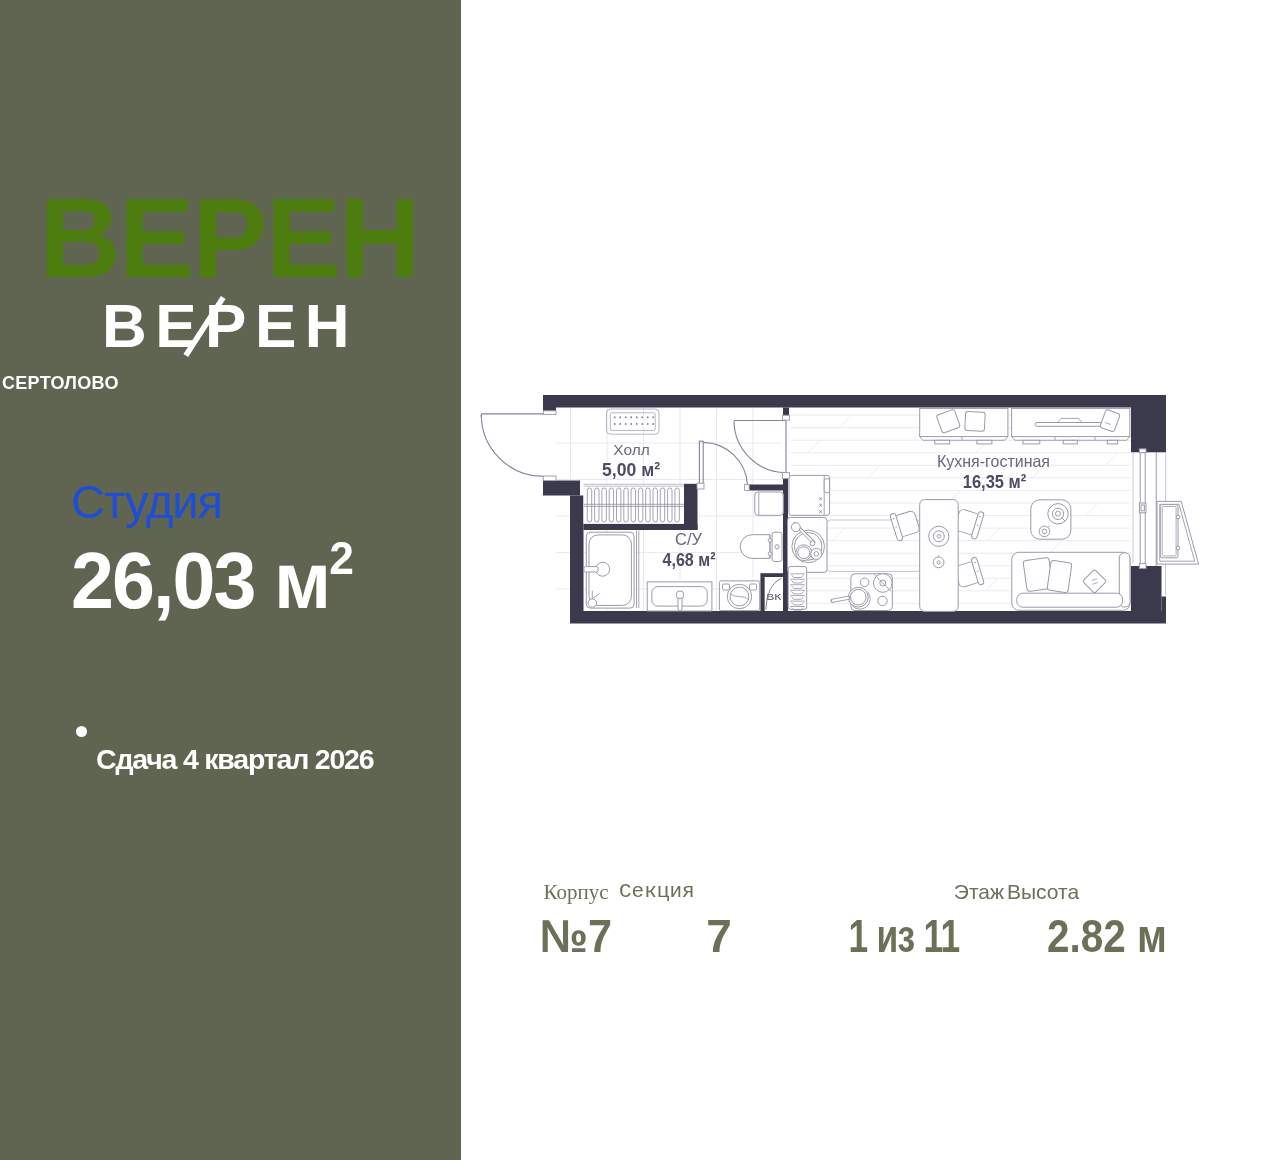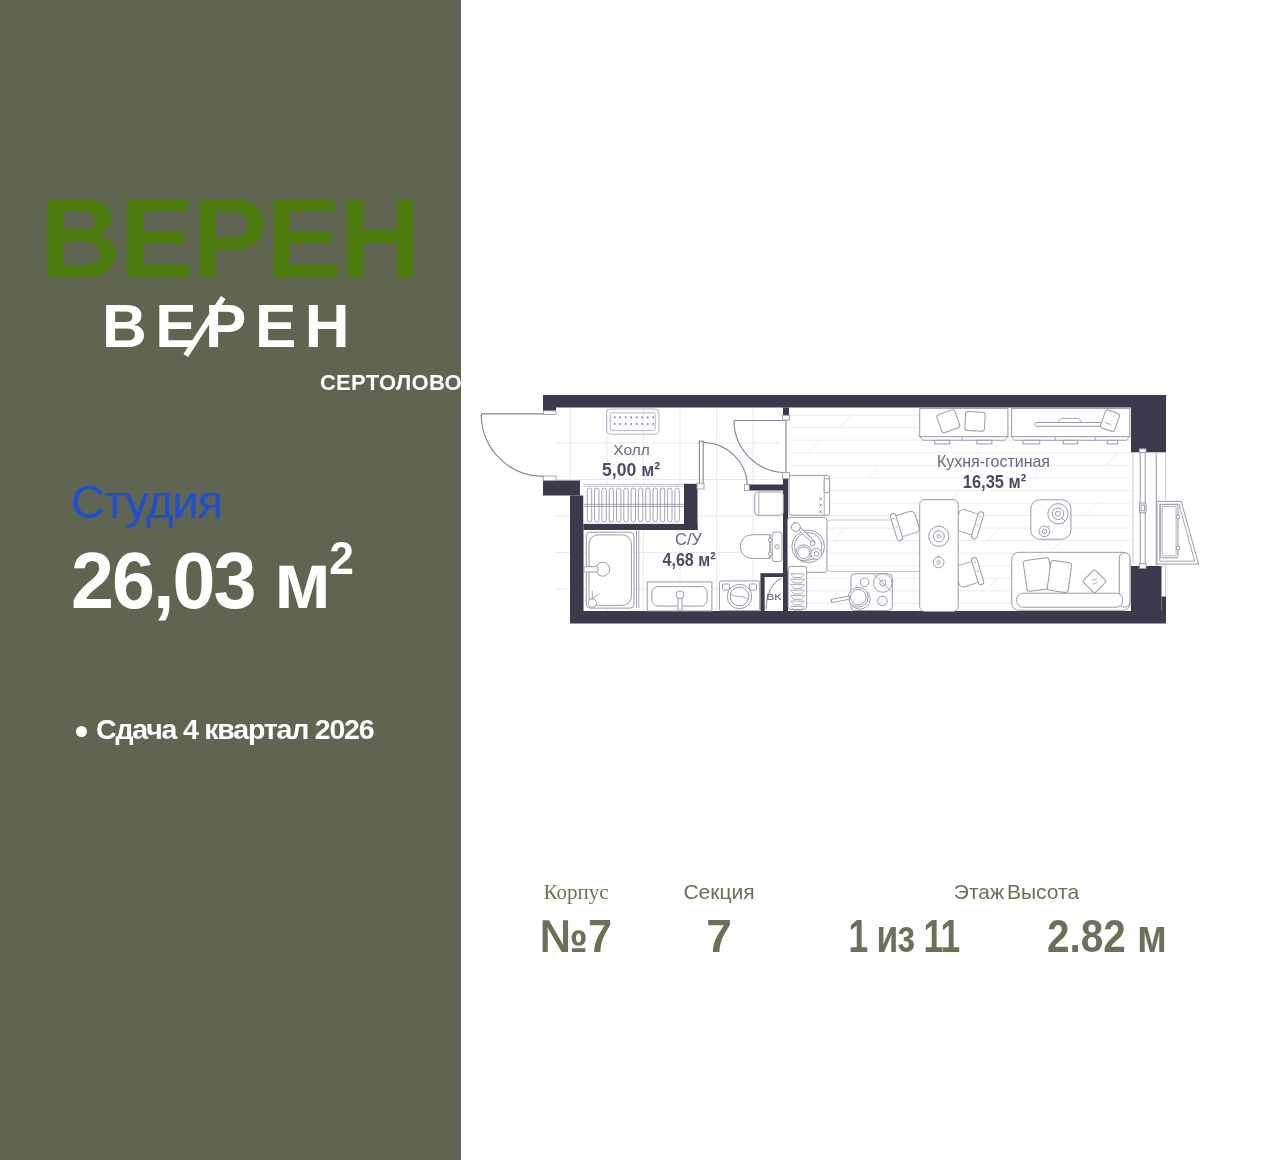--- a/index.html
+++ b/index.html
@@ -9,29 +9,29 @@
 </style>
 </head>
 <body>
 
 <div class="abs" style="left:0;top:0;width:461px;height:1160px;background:#5f6550;"></div>
 
 <div class="abs" style="left:0;top:182px;width:458px;text-align:center;color:#4d7c0f;font-weight:bold;font-size:113px;line-height:113px;letter-spacing:-2px;">ВЕРЕН</div>
 
 <div class="abs" style="left:2px;top:295px;width:456px;text-align:center;color:#fff;font-weight:bold;font-size:62px;line-height:62px;letter-spacing:8.5px;">ВЕРЕН</div>
 
-<div class="abs" style="left:2px;top:374px;width:460px;text-align:right;color:#fff;font-weight:bold;font-size:22px;line-height:18px;letter-spacing:0.3px;">СЕРТОЛОВО</div>
+<div class="abs" style="left:2px;top:374px;width:460px;text-align:left;color:#fff;font-weight:bold;font-size:18px;line-height:18px;letter-spacing:0.3px;">СЕРТОЛОВО</div>
 
 <div class="abs" style="left:71px;top:477px;color:#1d4ed8;font-size:47px;line-height:50px;font-weight:400;letter-spacing:-1px;">Студия</div>
 
 <div class="abs" style="left:71px;top:516px;color:#fff;font-size:80px;line-height:84px;font-weight:bold;letter-spacing:-2px;transform:scaleX(0.965);transform-origin:left center;">26,03 м<span style="font-size:46px;vertical-align:34px;letter-spacing:0;">2</span></div>
 
 <div class="abs" style="left:76px;top:726px;width:11px;height:11px;border-radius:50%;background:#fff;"></div>
 
-<div class="abs" style="left:96px;top:713px;color:#fff;font-size:28.5px;font-weight:bold;letter-spacing:-1.2px;">Сдача 4 квартал 2026</div>
+<div class="abs" style="left:96px;top:743px;color:#fff;font-size:28.5px;font-weight:bold;letter-spacing:-1.2px;">Сдача 4 квартал 2026</div>
 
 <svg class="abs" style="left:0;top:0" width="1280" height="1160" viewBox="0 0 1280 1160" fill="none">
 
 <path d="M185.8,355.5 L223.2,297.5" stroke="#fff" stroke-width="5.6"></path>
 <defs>
   <clipPath id="cpLeft">
         <rect x="556" y="407.5" width="225" height="204"></rect>
       </clipPath>
   <clipPath id="cpKitchen">
         <rect x="790" y="407.5" width="341" height="204"></rect>
@@ -382,20 +382,20 @@
   <rect x="1162.2" y="506.5" width="13.9" height="49.4" rx="1.2" fill="none" stroke-width="0.8"></rect>
   <circle cx="1178" cy="516.9" r="1.8"></circle>
   <circle cx="1178" cy="548" r="1.8"></circle>
 </g>
 
 </svg>
 
 <div class="abs" style="left:476px;top:880px;width:200px;text-align:center;color:#6b7157;font-size:21px;font-family:Liberation Serif, serif;">Корпус</div>
 <div class="abs" style="left:476px;top:909px;width:200px;text-align:center;color:#6b7157;font-size:46px;font-weight:bold;transform:scaleX(0.94);">№7</div>
 
-<div class="abs" style="left:619px;top:880px;width:200px;text-align:center;color:#6b7157;font-size:21px;">Секция</div>
+<div class="abs" style="left:619px;top:880px;width:200px;color:#6b7157;font-size:21px;font-family:Liberation Mono, monospace;">Секция</div>
 <div class="abs" style="left:619px;top:909px;width:200px;text-align:center;color:#6b7157;font-size:46px;font-weight:bold;">7</div>
 
 <div class="abs" style="left:804px;top:880px;width:200px;text-align:right;color:#6b7157;font-size:21px;">Этаж</div>
 <div class="abs" style="left:804px;top:909px;width:200px;text-align:center;color:#6b7157;font-size:46px;font-weight:bold;letter-spacing:-1px;transform:scaleX(0.77);">1 из 11</div>
 
 <div class="abs" style="left:1007px;top:880px;width:200px;text-align:left;color:#6b7157;font-size:21px;">Высота</div>
 <div class="abs" style="left:1007px;top:909px;width:200px;text-align:center;color:#6b7157;font-size:46px;font-weight:bold;transform:scaleX(0.88);">2.82 м</div>
 
 </body></html>

